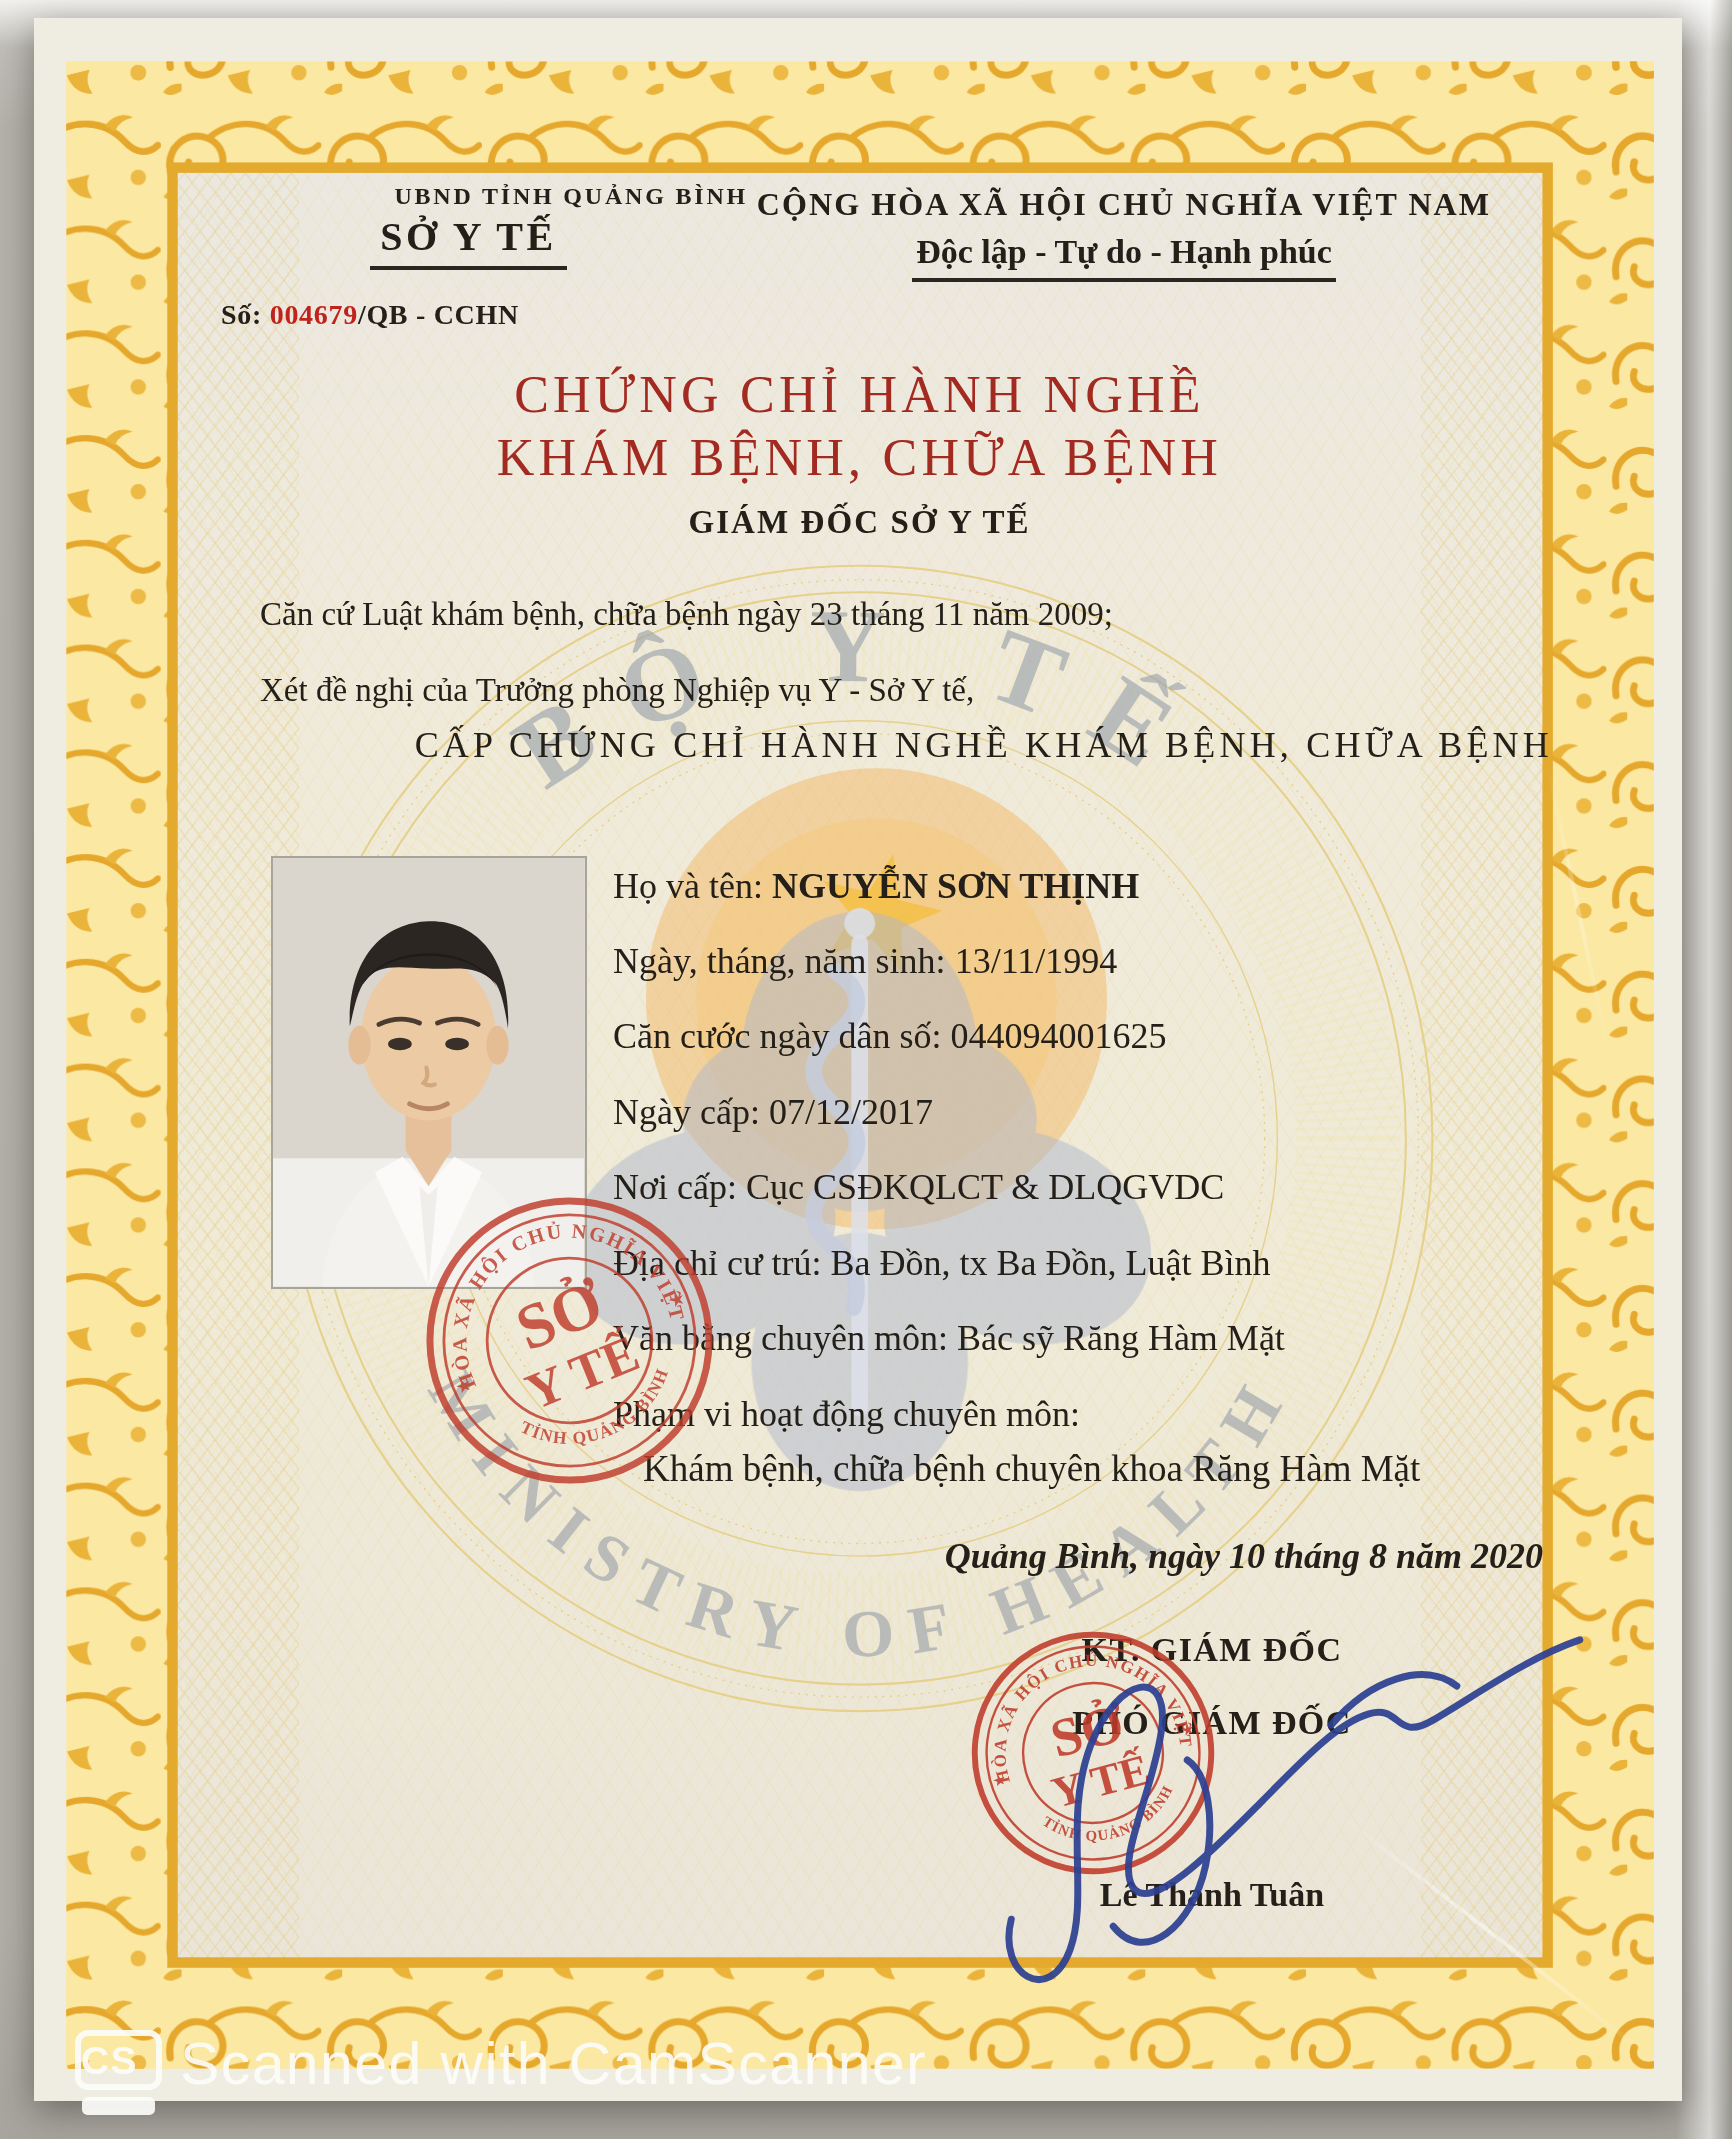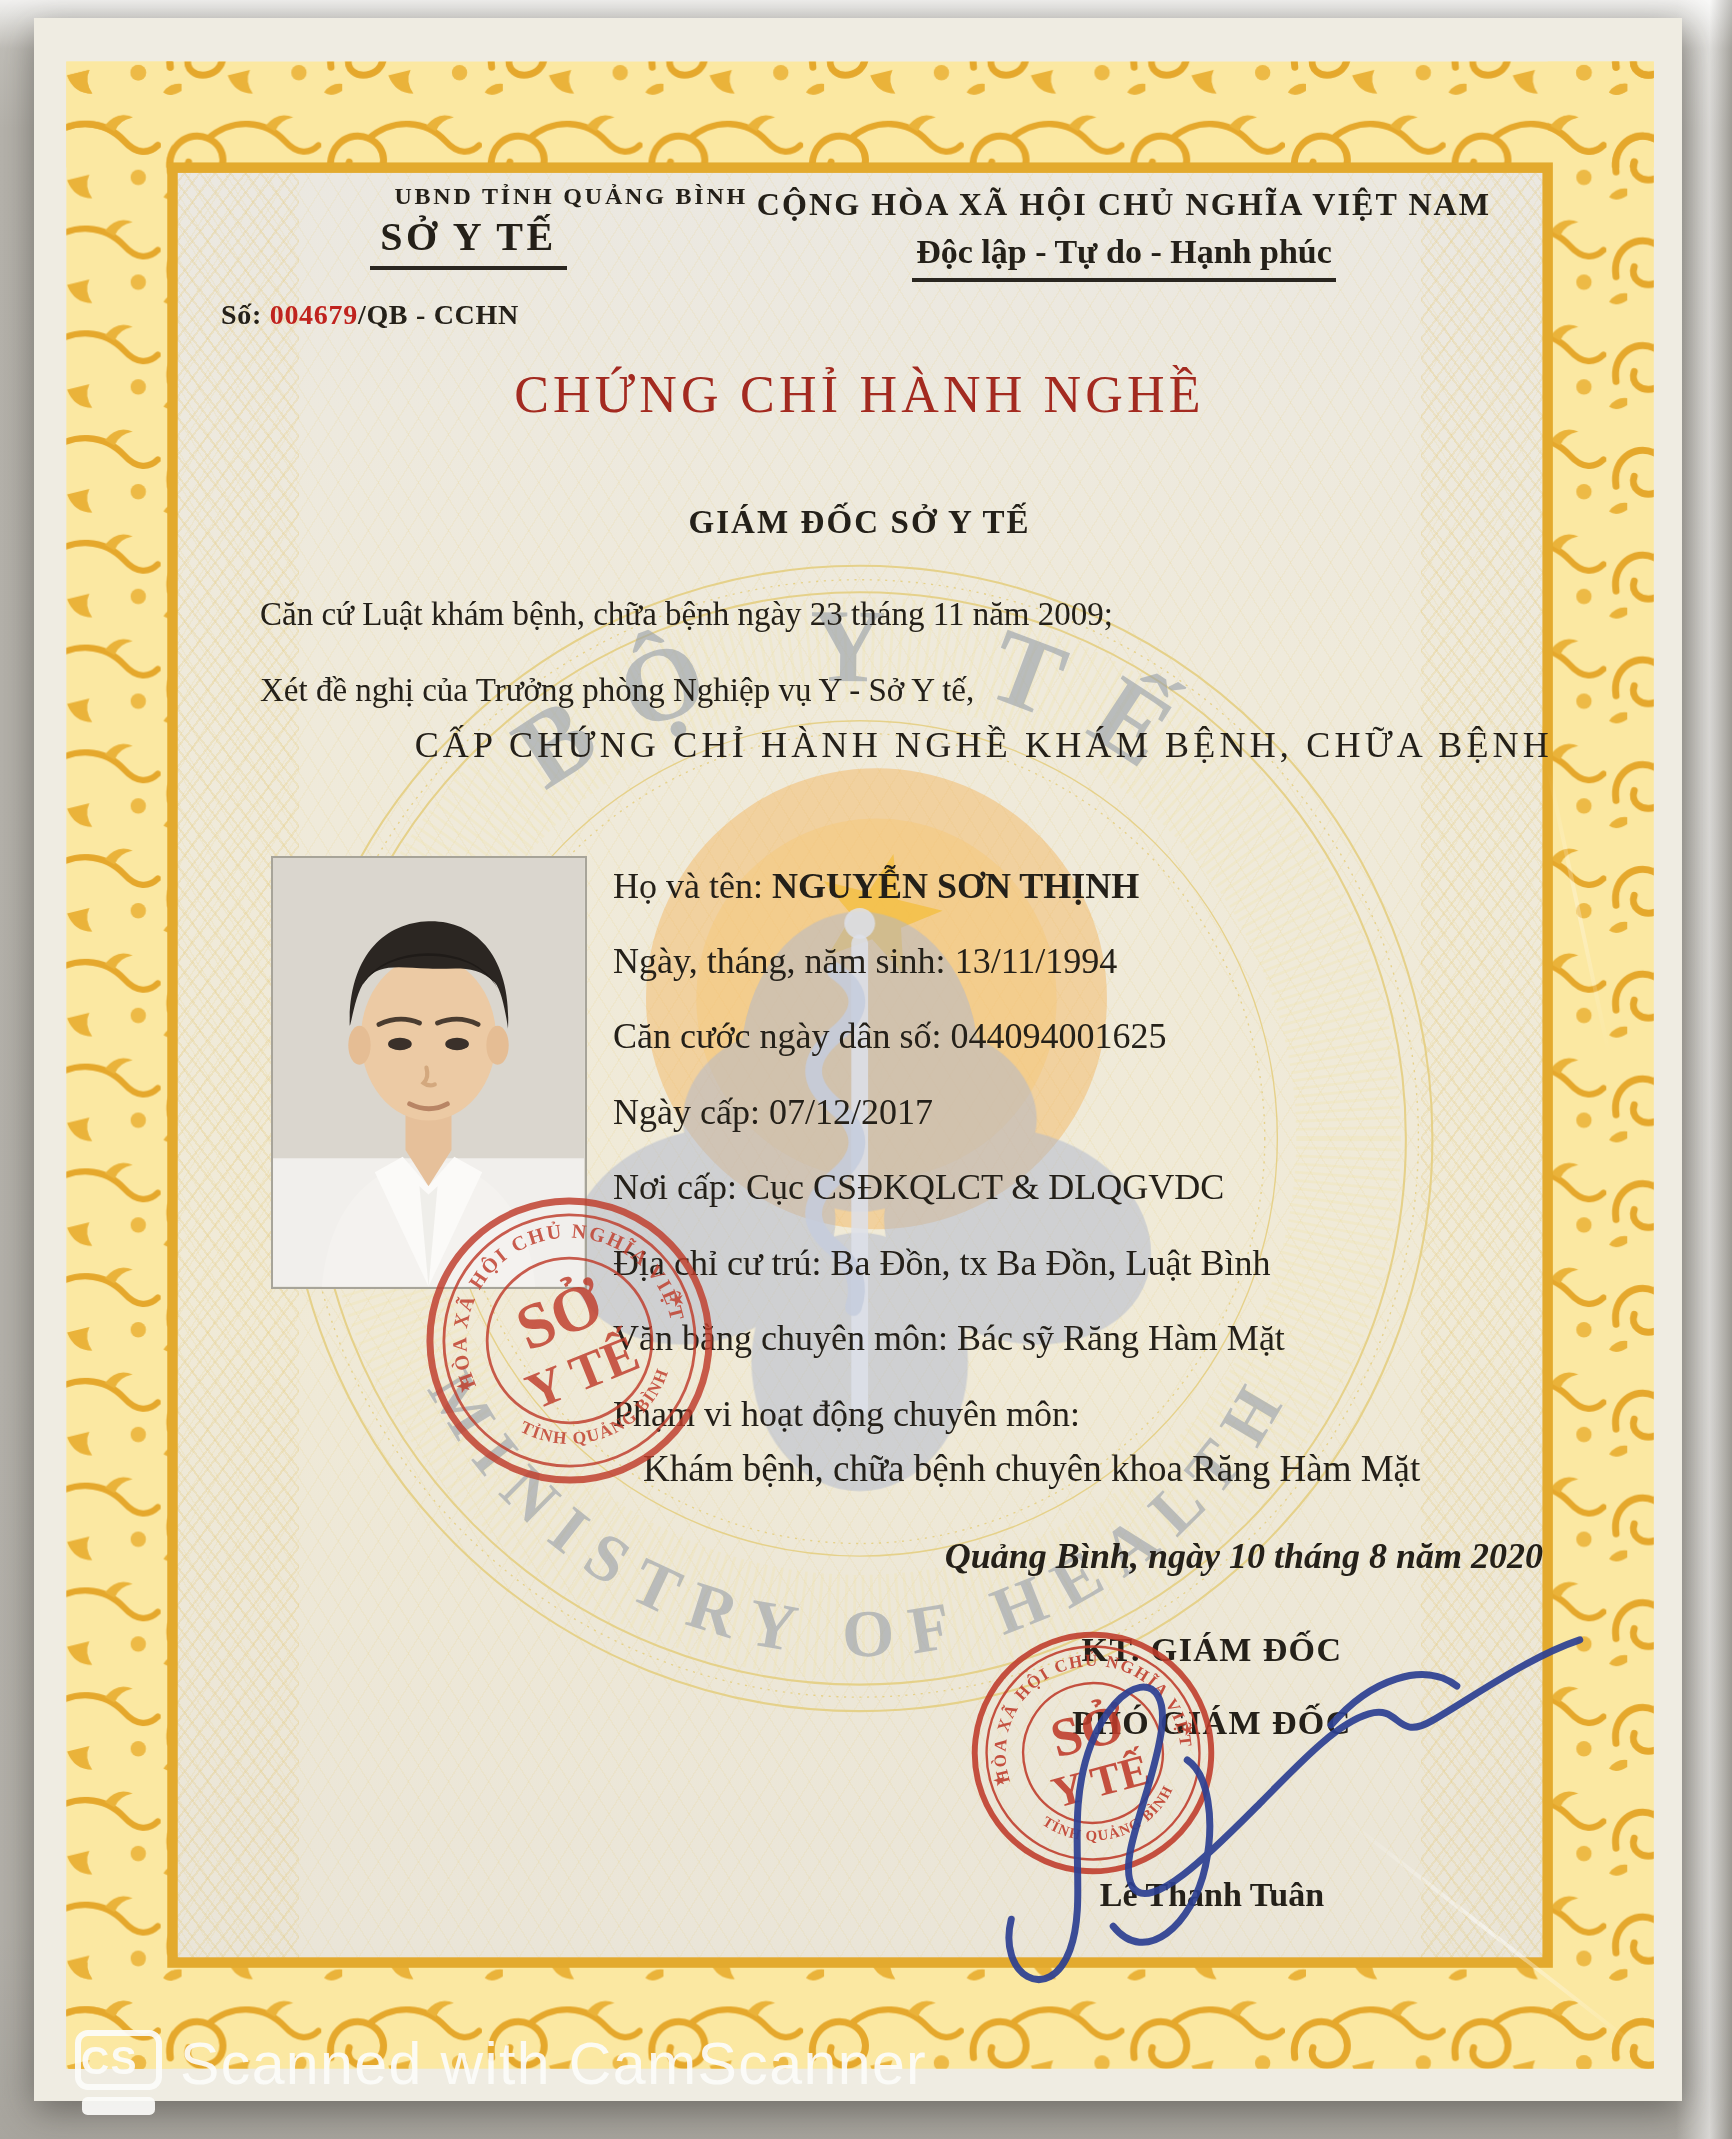--- a/index.html
+++ b/index.html
@@ -157,20 +157,21 @@
   <span>Số:</span>
   <span class="red">004679</span><span>/QB - CCHN</span>
 </div>
 <div class="abs t hr">
   <div class="hr-1">CỘNG HÒA XÃ HỘI CHỦ NGHĨA VIỆT NAM</div>
   <div><span class="hr-2">Độc lập - Tự do - Hạnh phúc</span></div>
 </div>
 
 <div class="abs title">
   <div>CHỨNG CHỈ HÀNH NGHỀ</div>
+  <div>KHÁM BỆNH, CHỮA BỆNH</div>
 </div>
 <div class="abs t authority">GIÁM ĐỐC SỞ Y TẾ</div>
 
 <div class="abs t pre1">Căn cứ Luật khám bệnh, chữa bệnh ngày 23 tháng 11 năm 2009;</div>
 <div class="abs t pre2">Xét đề nghị của Trưởng phòng Nghiệp vụ Y - Sở Y tế,</div>
 <div class="abs t decree">CẤP CHỨNG CHỈ HÀNH NGHỀ KHÁM BỆNH, CHỮA BỆNH</div>
 
 <div class="abs photo">
   <svg width="311" height="429" viewBox="0 0 446 614">
     <rect width="446" height="614" fill="#dedbd3"></rect>

